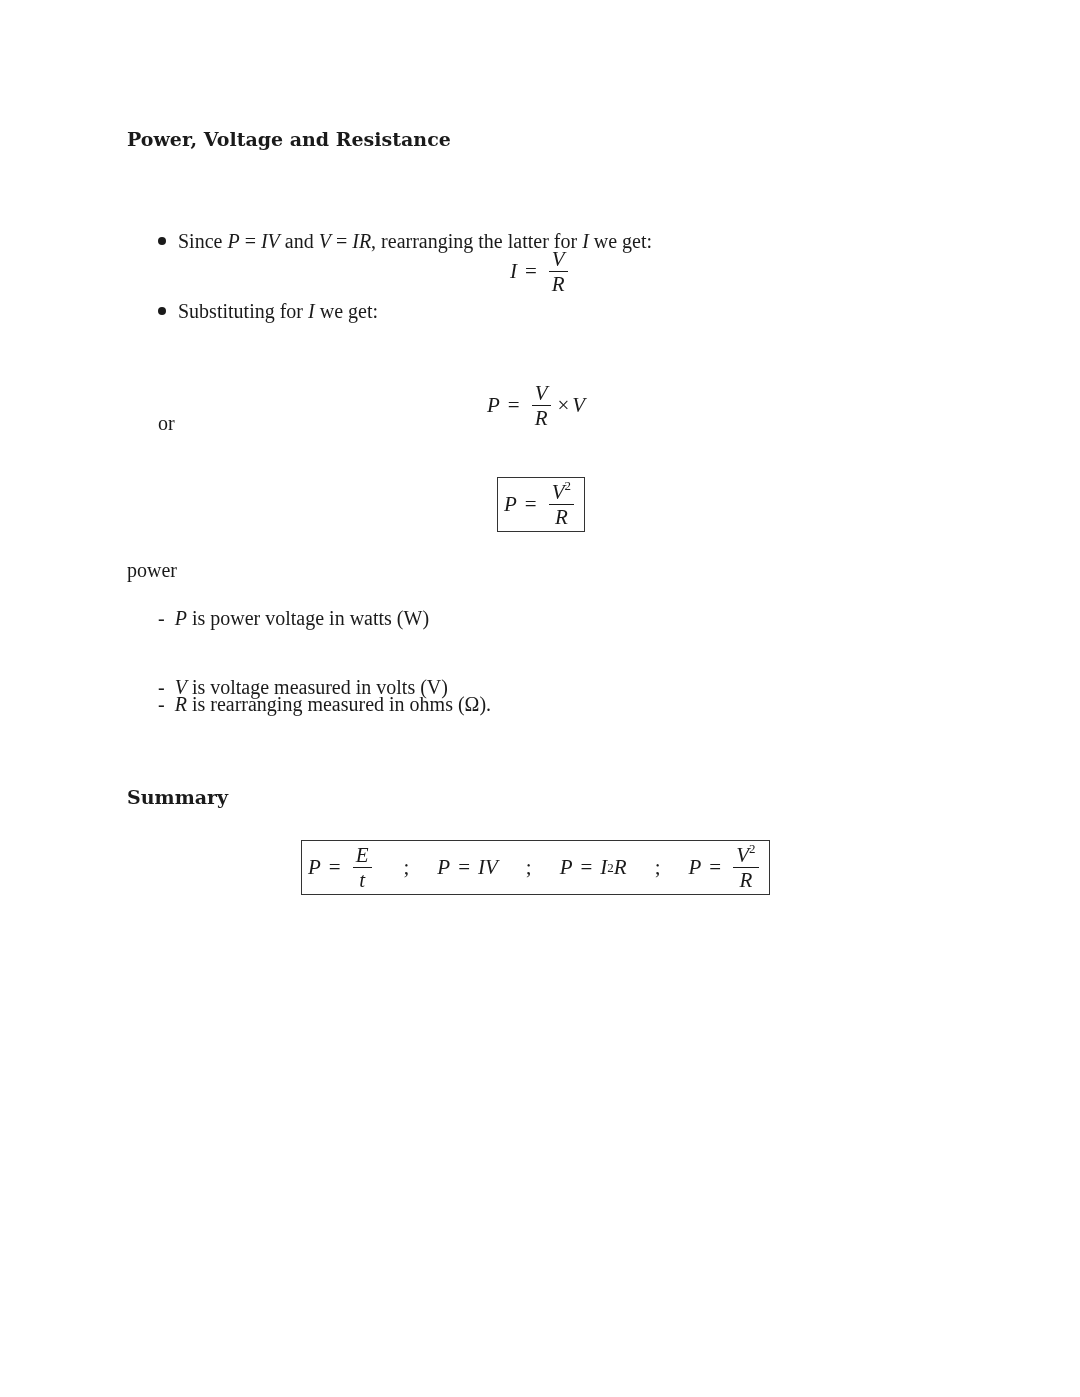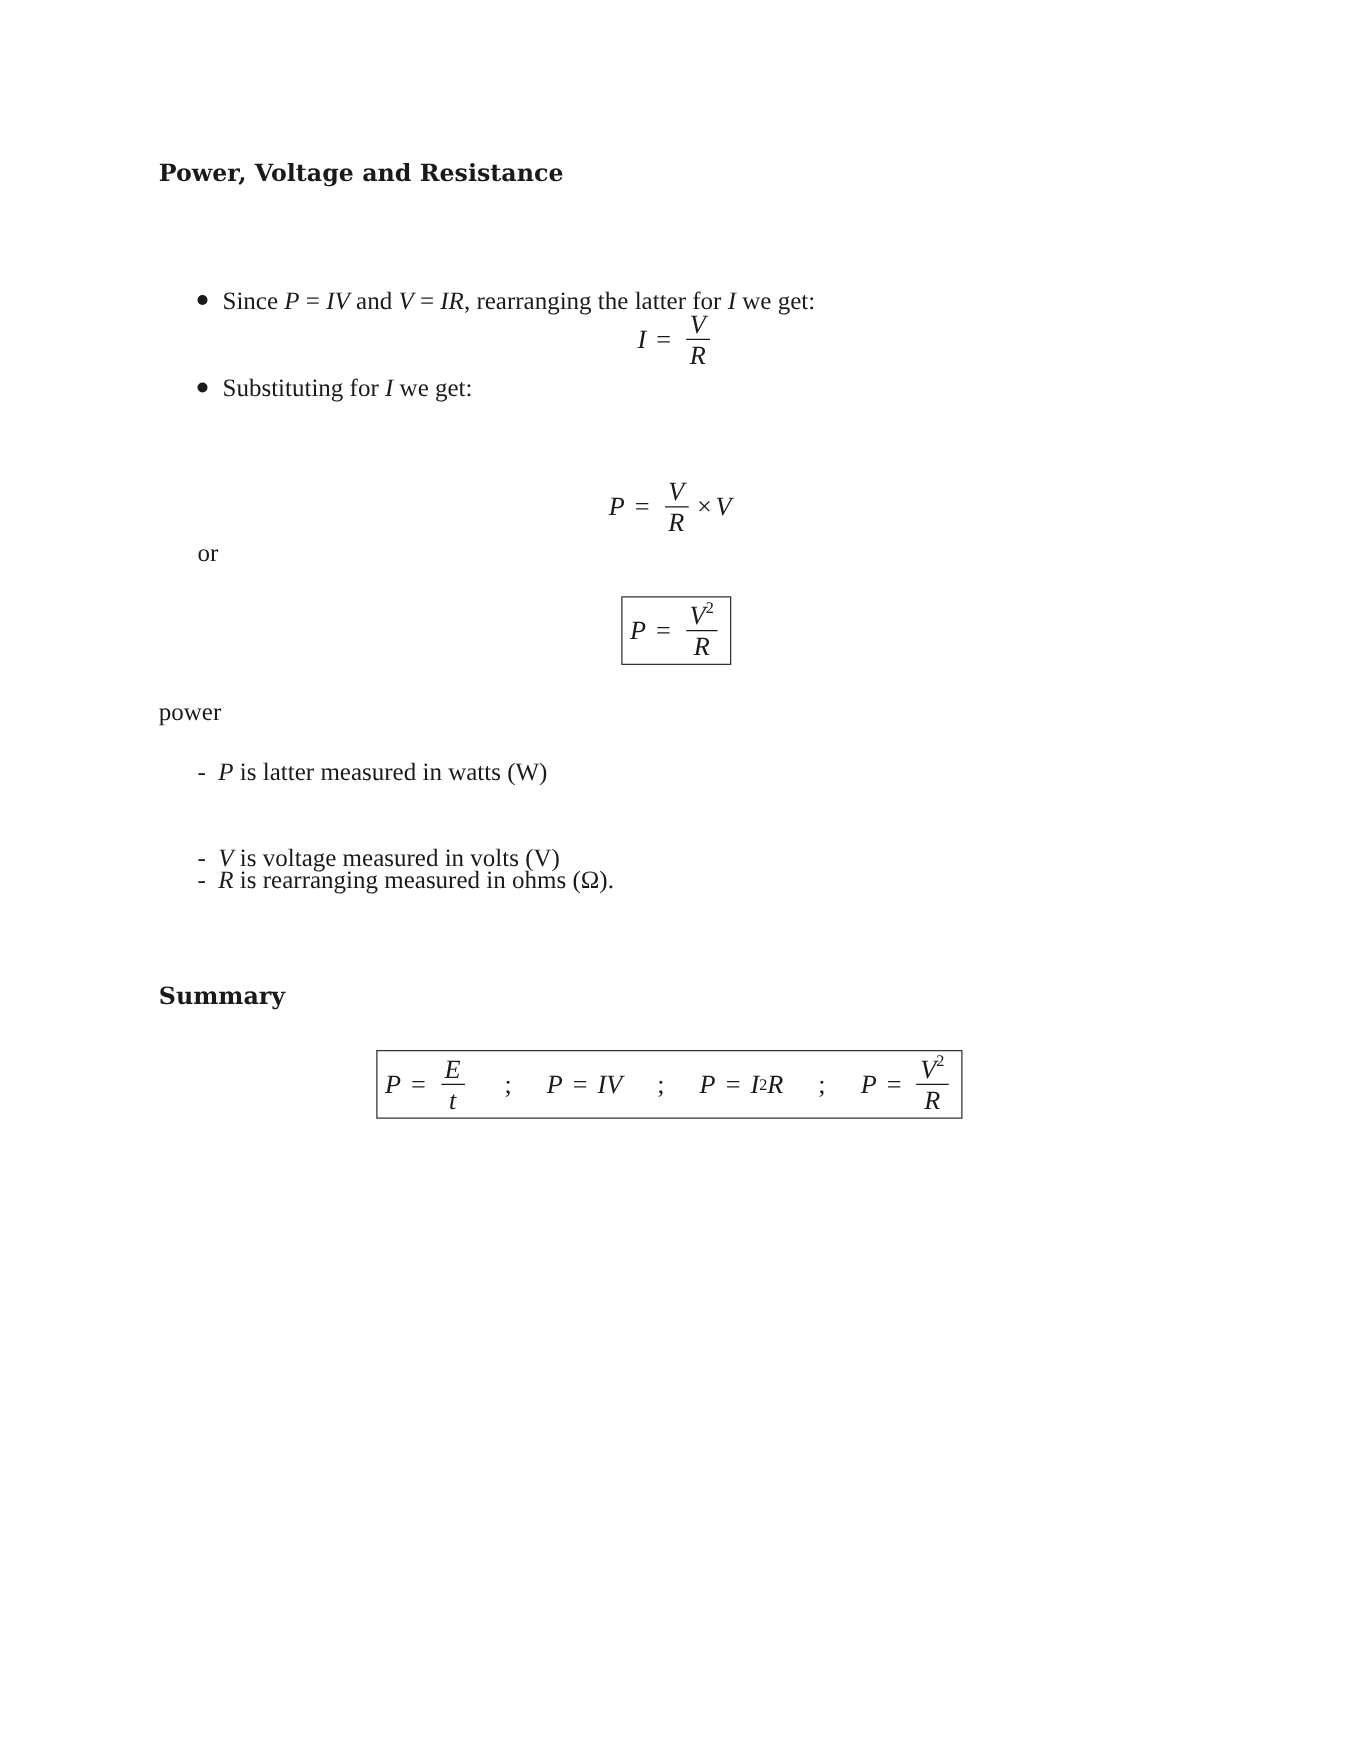--- a/index.html
+++ b/index.html
@@ -50,35 +50,35 @@
   <i>P</i>
     <span class="eq">=</span>
   <span class="frac">
       <span class="num">V</span>
       <span class="den">R</span>
     </span>
   <span style="margin:0 3px;">×</span>
     <i>V</i>
 </div>
 
-<div class="abs text" style="left:158px;top:432px;">or</div>
+<div class="abs text" style="left:158px;top:412px;">or</div>
 
 <div class="abs math boxed" style="left:497px;top:477px;">
   <i>P</i>
     <span class="eq">=</span>
   <span class="frac">
       <span class="num"><span>V</span><sup>2</sup></span>
       <span class="den">R</span>
     </span>
 </div>
 
 <div class="abs text" style="left:127px;top:559px;">power</div>
 
 <div class="abs text" style="left:158px;top:607px;">
-  <span>-</span>&nbsp; <i>P</i> <span>is latter measured in watts (W)</span>
+  <span>-</span>&nbsp; <i>P</i> <span>is power voltage in watts (W)</span>
 </div>
 <div class="abs text" style="left:158px;top:676px;">
   <span>-</span>&nbsp; <i>V</i> <span>is voltage measured in volts (V)</span>
 </div>
 <div class="abs text" style="left:158px;top:693px;">
   <span>-</span>&nbsp; <i>R</i> <span>is rearranging measured in ohms (Ω).</span>
 </div>
 
 <div class="abs heading" style="left:127px;top:786px;">Summary</div>
 

